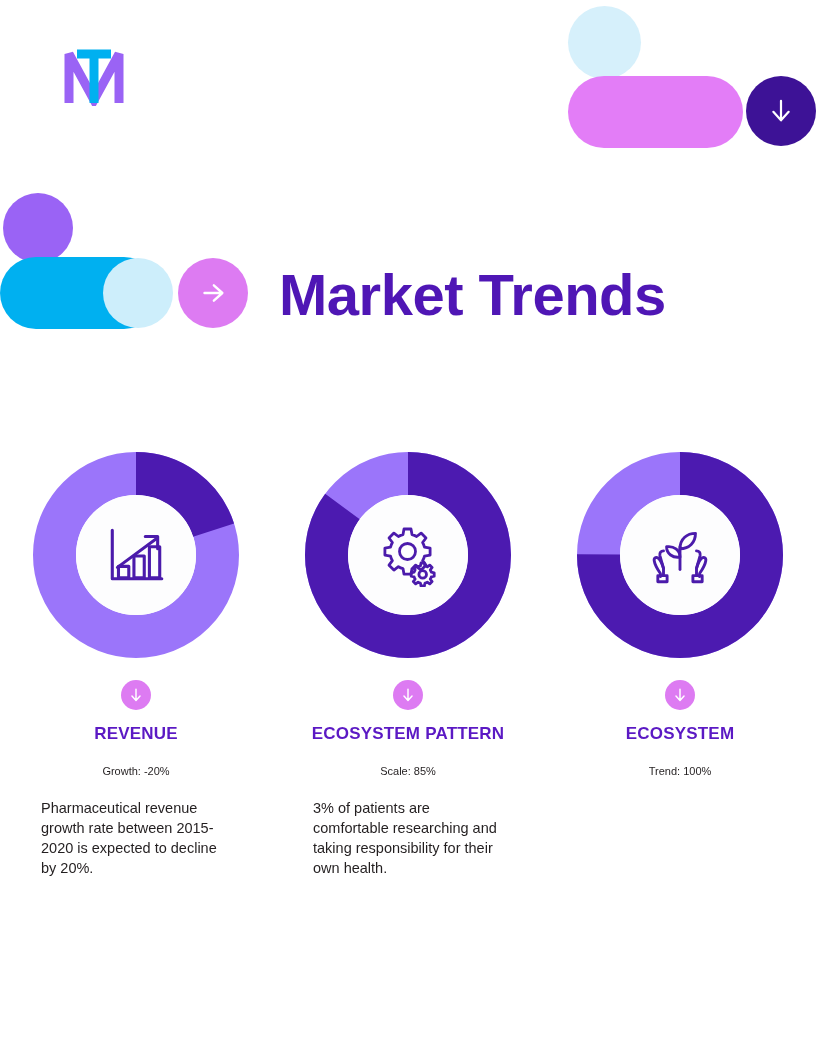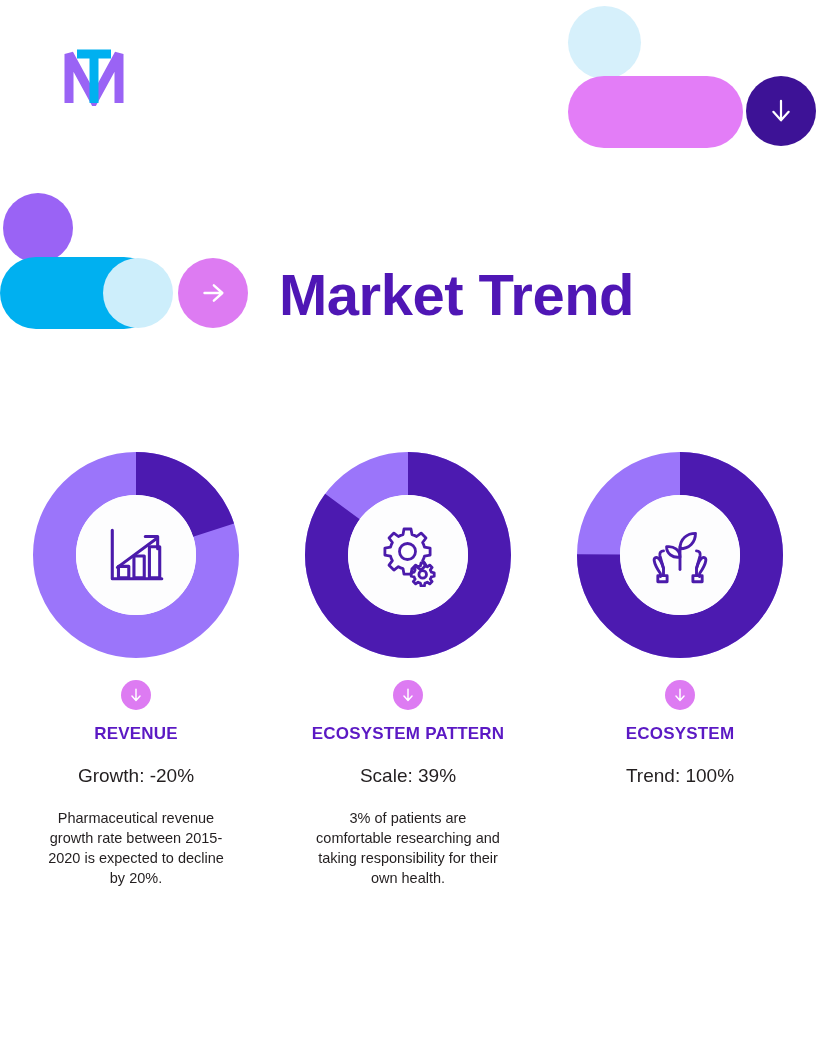--- a/index.html
+++ b/index.html
@@ -145,30 +145,29 @@
   .card-title {
     margin-top: 14px;
     font-size: 17px;
     font-weight: 700;
     color: #5b19c4;
     letter-spacing: 0.2px;
     text-align: center;
   }
   .card-metric {
     margin-top: 21px;
-    font-size: 19px;
+    font-size: 11px;
     color: #231f20;
     text-align: center;
   }
   .card-desc {
     margin-top: 21px;
     font-size: 14.5px;
     line-height: 1.38;
     color: #231f20;
-    text-align: center;
     width: 190px;
   }
 </style>
 </head>
 <body>
 
 <div id="header-band">
 
   <div id="brand-logo">
     <svg viewBox="0 0 62 58" width="62" height="58">
@@ -191,21 +190,21 @@
 
 <div id="title-row">
   <div class="deco-circle-purple-top"></div>
   <div class="deco-pill-cyan"></div>
   <div class="deco-circle-lightblue-bottom"></div>
   <div class="deco-circle-arrow">
     <svg viewBox="0 0 40 40" width="34" height="34">
       <path d="M10 20 L30 20 M21 11 L31 20 L21 29" fill="none" stroke="#ffffff" stroke-width="2.8" stroke-linecap="round" stroke-linejoin="round"></path>
     </svg>
   </div>
-  <div id="page-title">Market Trend</div>
+  <div id="page-title">Market Trends</div>
 </div>
 
 <div id="cards">
 
   <div class="card">
     <div class="donut-wrap">
       <svg class="donut-svg" viewBox="0 0 206 206">
         <circle cx="103" cy="103" r="81.5" fill="none" stroke="#9b75fa" stroke-width="43"></circle>
         <circle cx="103" cy="103" r="81.5" fill="none" stroke="#4c1ab0" stroke-width="43" stroke-dasharray="102.42 409.66" transform="rotate(-90 103 103)"></circle>
         <circle cx="103" cy="103" r="60" fill="#fdfdfe"></circle>
@@ -250,21 +249,21 @@
           </g>
         </svg>
       </div>
     </div>
     <div class="badge-arrow">
       <svg viewBox="0 0 30 30" width="22" height="22">
         <path d="M15 7 L15 22 M9.5 16.5 L15 22.5 L20.5 16.5" fill="none" stroke="#ffffff" stroke-width="2" stroke-linecap="round" stroke-linejoin="round"></path>
       </svg>
     </div>
     <div class="card-title">ECOSYSTEM PATTERN</div>
-    <div class="card-metric">Scale: 39%</div>
+    <div class="card-metric">Scale: 85%</div>
     <div class="card-desc">3% of patients are comfortable researching and taking responsibility for their own health.</div>
   </div>
 
   <div class="card">
     <div class="donut-wrap">
       <svg class="donut-svg" viewBox="0 0 206 206">
         <circle cx="103" cy="103" r="81.5" fill="none" stroke="#9b75fa" stroke-width="43"></circle>
         <circle cx="103" cy="103" r="81.5" fill="none" stroke="#4c1ab0" stroke-width="43" stroke-dasharray="384.06 128.02" transform="rotate(-90 103 103)"></circle>
         <circle cx="103" cy="103" r="60" fill="#fdfdfe"></circle>
       </svg>

